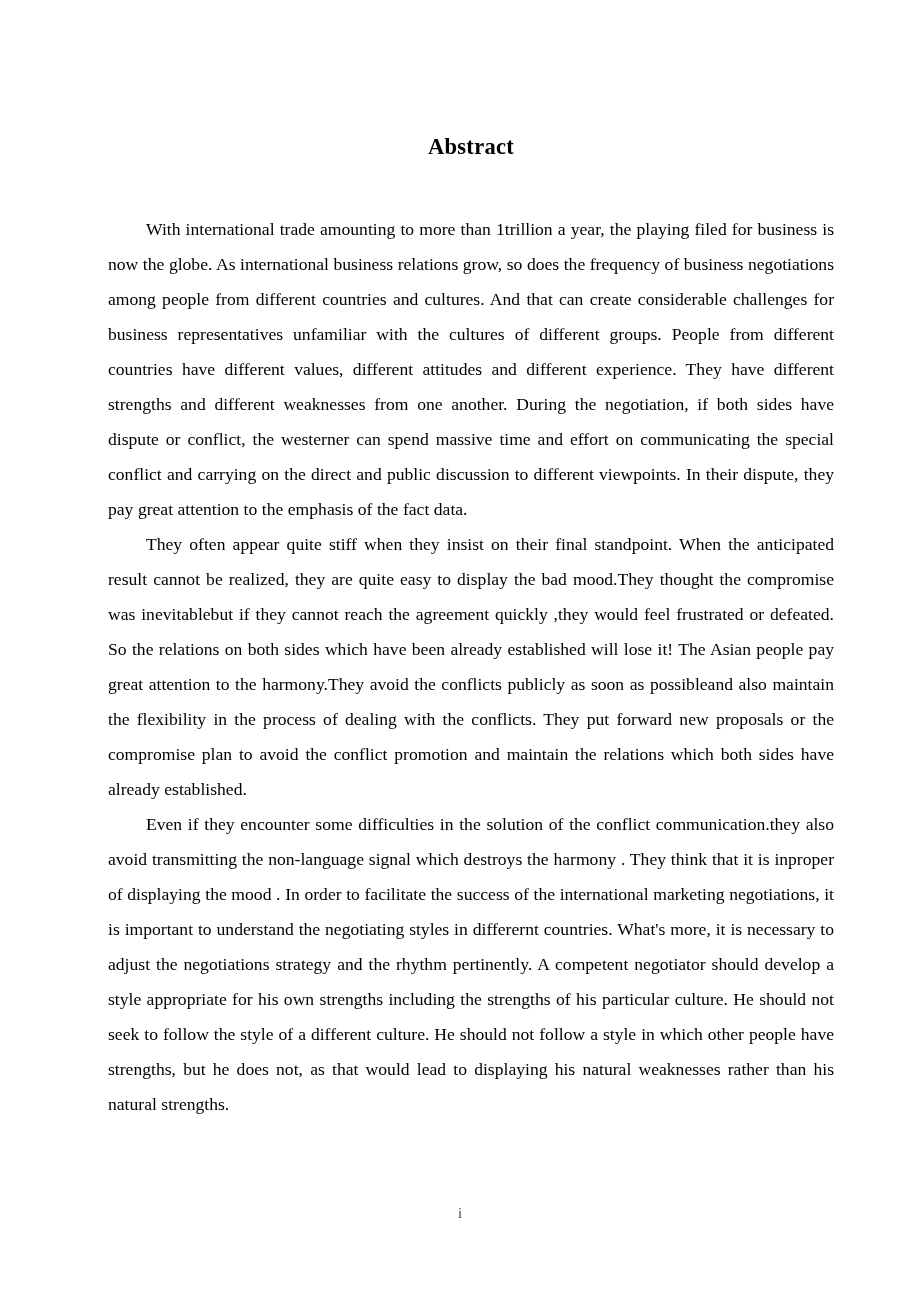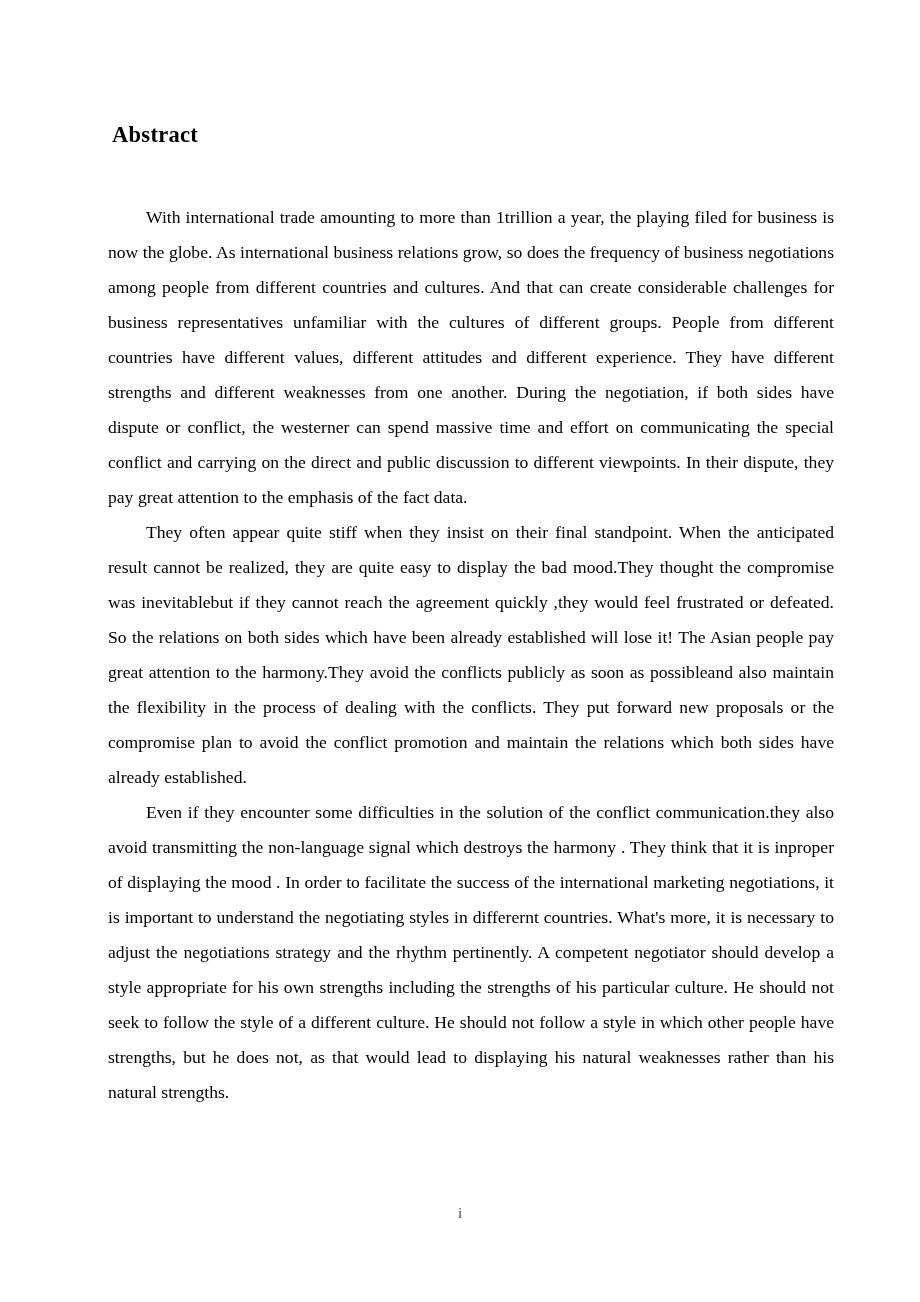--- a/index.html
+++ b/index.html
@@ -42,25 +42,25 @@
   
   .content {
     position: absolute;
     left: 108px;
     top: 0;
     width: 726px;
     z-index: 1;
   }
 
   .doc-title {
-    margin: 4px;
+    margin: 16px;
     padding-top: 118px;
     font-size: 22.5px;
     font-weight: bold;
-    text-align: left;
+    text-align: center;
     letter-spacing: 0.3px;
     line-height: 1.15;
   }
 
   .body-block {
     margin-top: 52px;
   }
 
   p.para {
     margin: 0;

